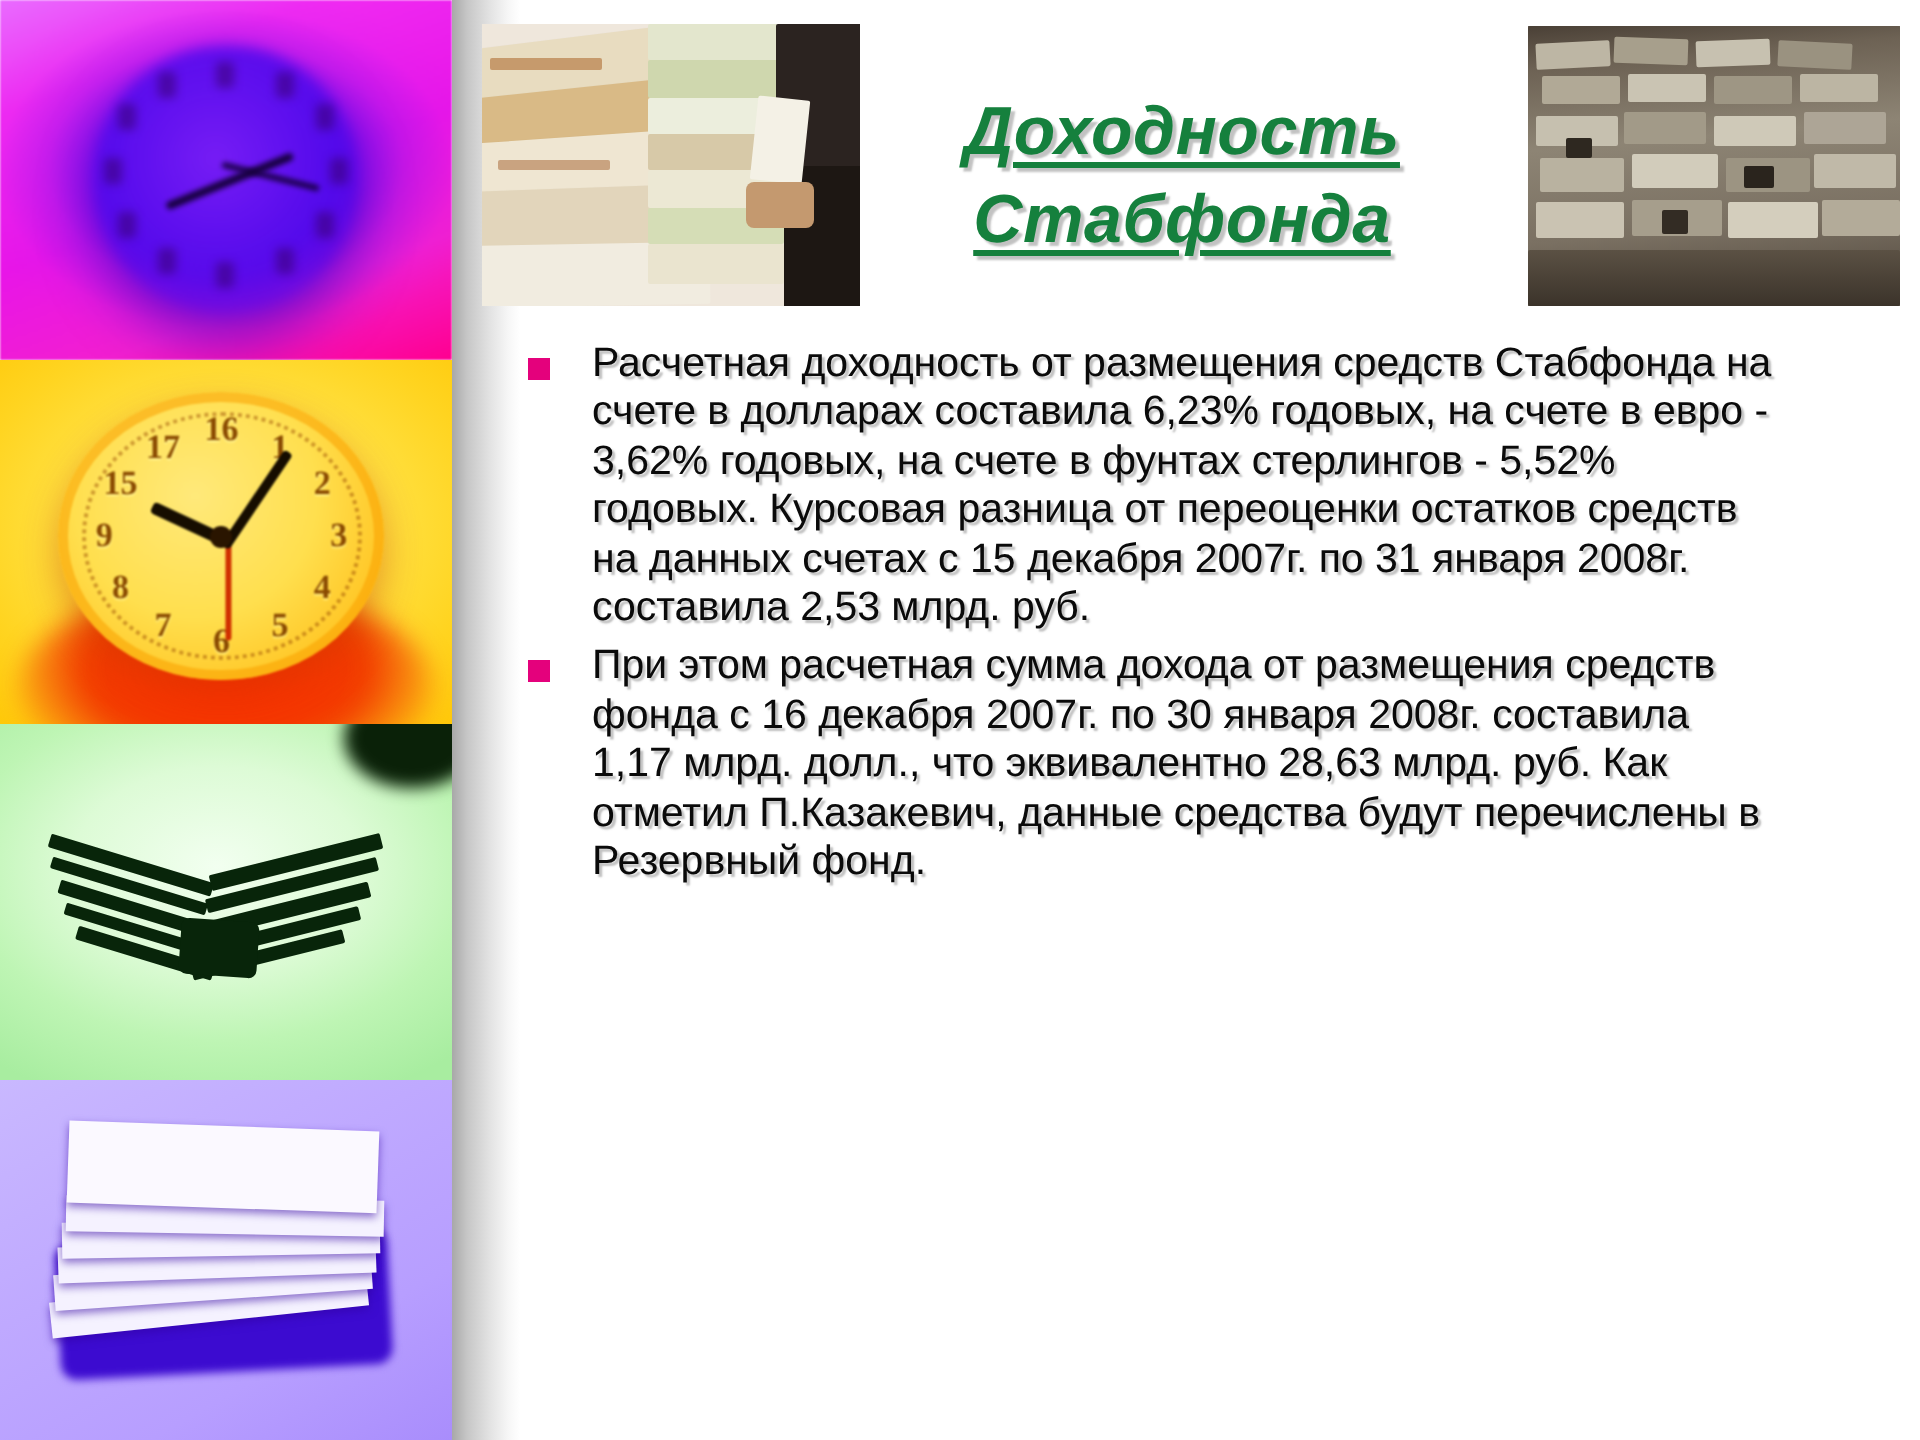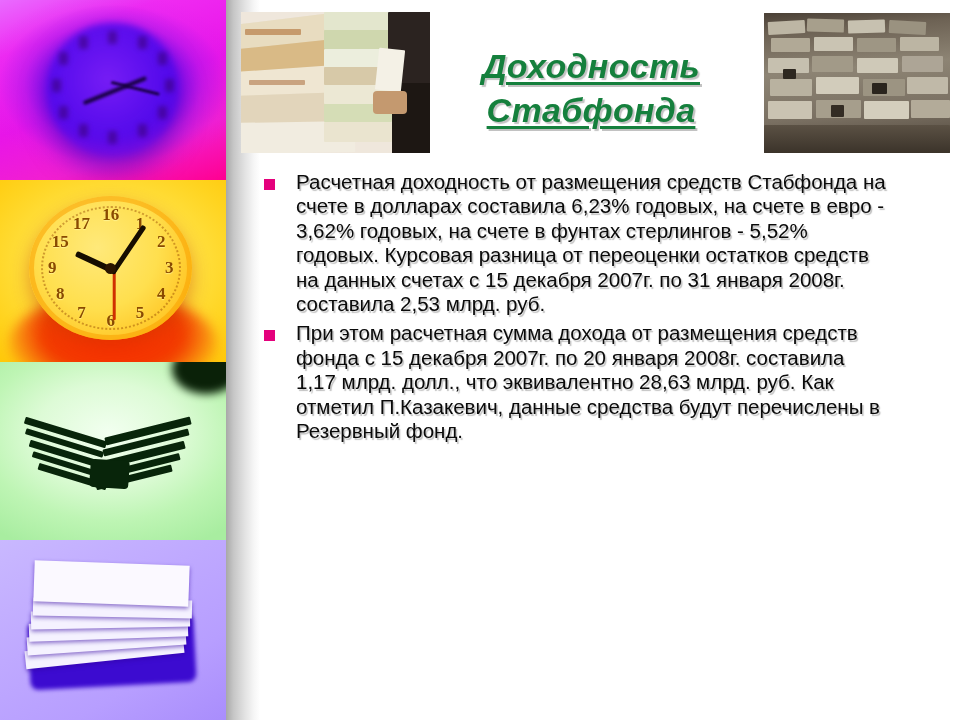--- a/index.html
+++ b/index.html
@@ -423,18 +423,18 @@
   <div class="content">
 
 
     <div class="bullet-row">
       <span class="bullet-mark"></span>
       <div class="bullet-text">Расчетная доходность от размещения средств Стабфонда на счете в долларах составила 6,23% годовых, на счете в евро - 3,62% годовых, на счете в фунтах стерлингов - 5,52% годовых. Курсовая разница от переоценки остатков средств на данных счетах с 15 декабря 2007г. по 31 января 2008г. составила 2,53 млрд. руб.</div>
     </div>
 
     <div class="bullet-row">
       <span class="bullet-mark"></span>
-      <div class="bullet-text">При этом расчетная сумма дохода от размещения средств фонда с 15 декабря 2007г. по 20 января 2008г. составила 1,17 млрд. долл., что эквивалентно 28,63 млрд. руб. Как отметил П.Казакевич, данные средства будут перечислены в Резервный фонд.</div>
+      <div class="bullet-text">При этом расчетная сумма дохода от размещения средств фонда с 16 декабря 2007г. по 30 января 2008г. составила 1,17 млрд. долл., что эквивалентно 28,63 млрд. руб. Как отметил П.Казакевич, данные средства будут перечислены в Резервный фонд.</div>
     </div>
 
   </div>
 
 </div>
 
 </body></html>

